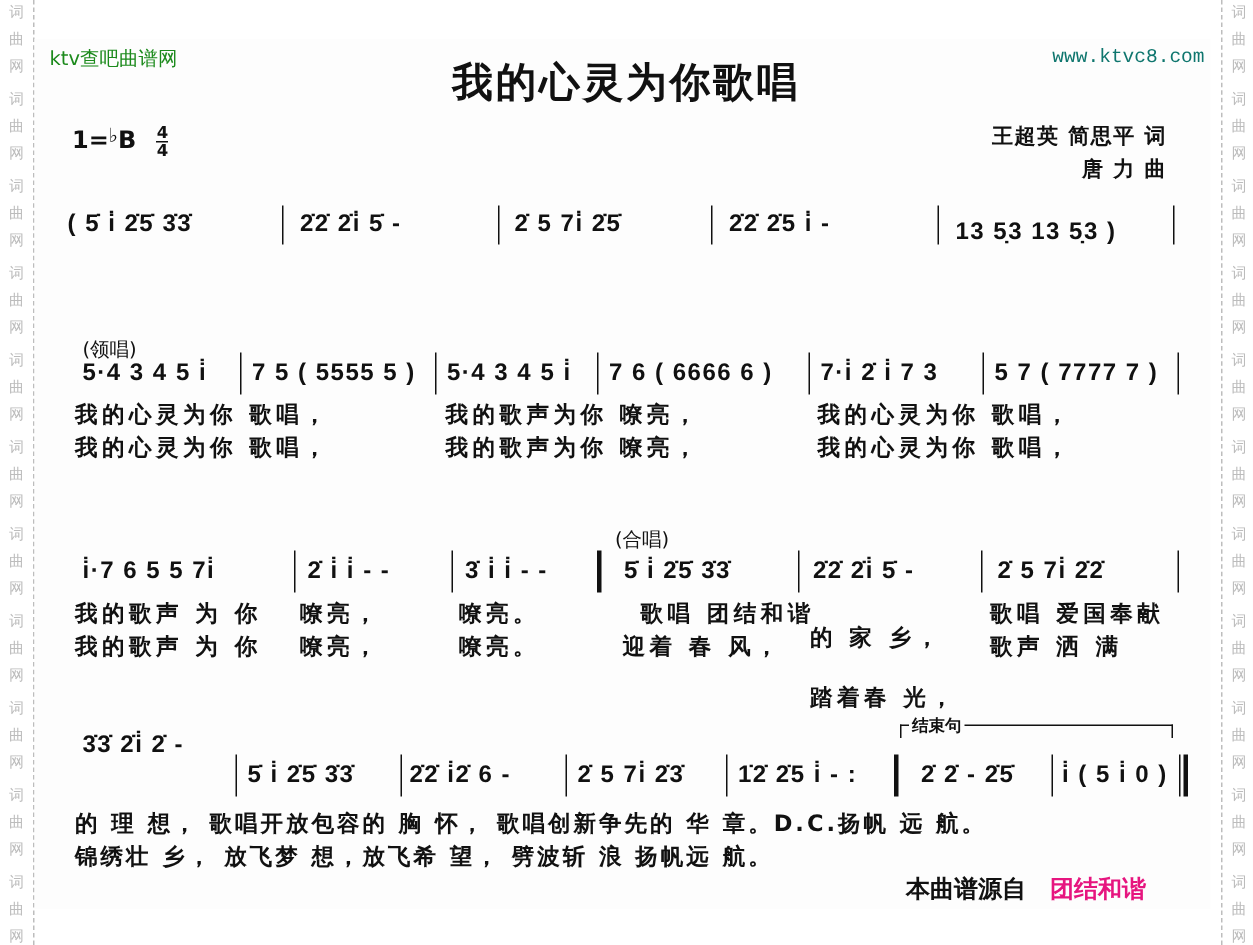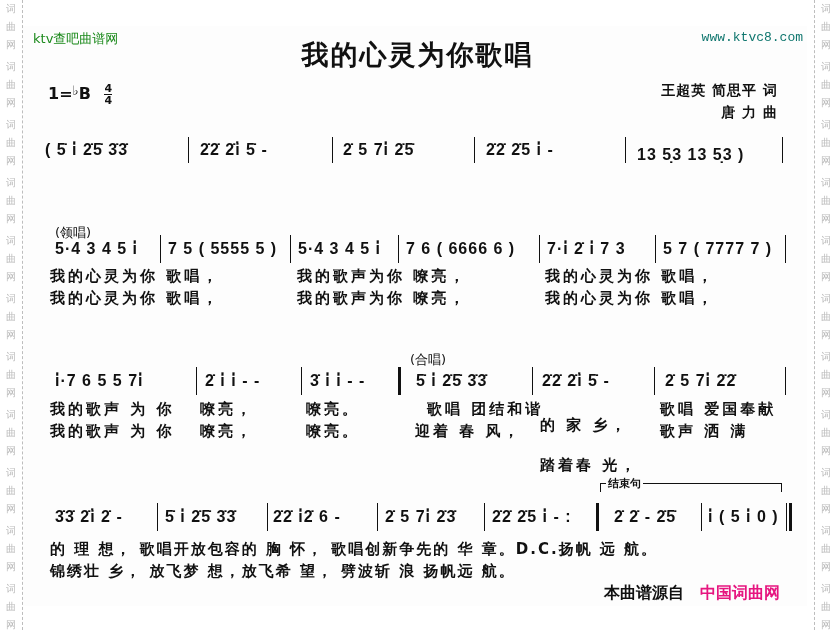--- a/index.html
+++ b/index.html
@@ -177,34 +177,34 @@
 <div class="abs lyr" style="left:50px;top:422px;">我的歌声 为 你</div>
 <div class="abs lyr" style="left:200px;top:422px;">嘹亮，</div>
 <div class="abs lyr" style="left:306px;top:422px;">嘹亮。</div>
 <div class="abs lyr" style="left:415px;top:422px;">迎着 春  风，</div>
 <div class="abs lyr" style="left:540px;top:422px;margin-top:34px;">踏着春  光，</div>
 <div class="abs lyr" style="left:660px;top:422px;">歌声 洒  满</div>
 
 <div class="bracket"></div>
 <div class="abs bracket-label">结束句</div>
 
-<div class="abs notes" style="left:55px;top:508px;">3̇3̇  2̇i̇  2̇  -</div>
+<div class="abs notes" style="left:55px;top:488px;">3̇3̇  2̇i̇  2̇  -</div>
 <div class="bar" style="left:157px;top:503px;height:28px;"></div>
 <div class="abs notes" style="left:165px;top:508px;">5̇  i̇  2̇5̇  3̇3̇</div>
 <div class="bar" style="left:267px;top:503px;height:28px;"></div>
 <div class="abs notes" style="left:273px;top:508px;">2̇2̇  i̇2̇  6  -</div>
 <div class="bar" style="left:377px;top:503px;height:28px;"></div>
 <div class="abs notes" style="left:385px;top:508px;">2̇  5  7i̇  2̇3̇</div>
 <div class="bar" style="left:484px;top:503px;height:28px;"></div>
-<div class="abs notes" style="left:492px;top:508px;">2̇2̇  2̇5  i̇  -  :</div>
+<div class="abs notes" style="left:492px;top:508px;">1̇2̇  2̇5  i̇  -  :</div>
 <div class="bar thick" style="left:596px;top:503px;height:28px;"></div>
 <div class="abs notes" style="left:614px;top:508px;">2̇  2̇  -  2̇5̇</div>
 <div class="bar" style="left:701px;top:503px;height:28px;"></div>
 <div class="abs notes" style="left:708px;top:508px;">i̇ ( 5  i̇  0 )</div>
 <div class="bar" style="left:786px;top:503px;height:28px;"></div>
 <div class="bar thick" style="left:789px;top:503px;height:28px;"></div>
 
 <div class="abs lyr" style="left:50px;top:540px;letter-spacing:2px;">的  理  想，  歌唱开放包容的  胸  怀，  歌唱创新争先的  华  章。D.C.扬帆  远   航。</div>
 <div class="abs lyr" style="left:50px;top:562px;letter-spacing:2px;">锦绣壮  乡，  放飞梦  想，放飞希  望，  劈波斩  浪   扬帆远  航。</div>
 
 <div class="abs bottom-credit">
-  <span class="src">本曲谱源自</span><span class="brand">中国词曲网</span>
+  <span class="src">本曲谱源自</span><span class="brand">团结和谐</span>
 </div>
 
 </body></html>

